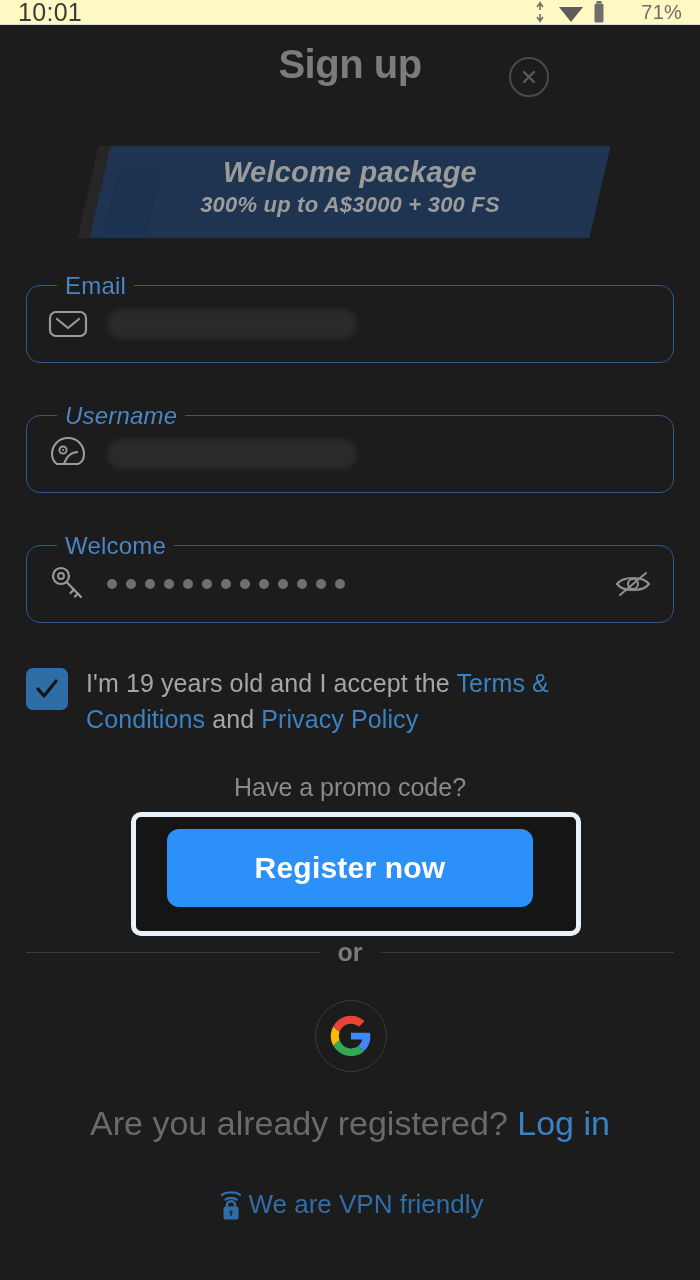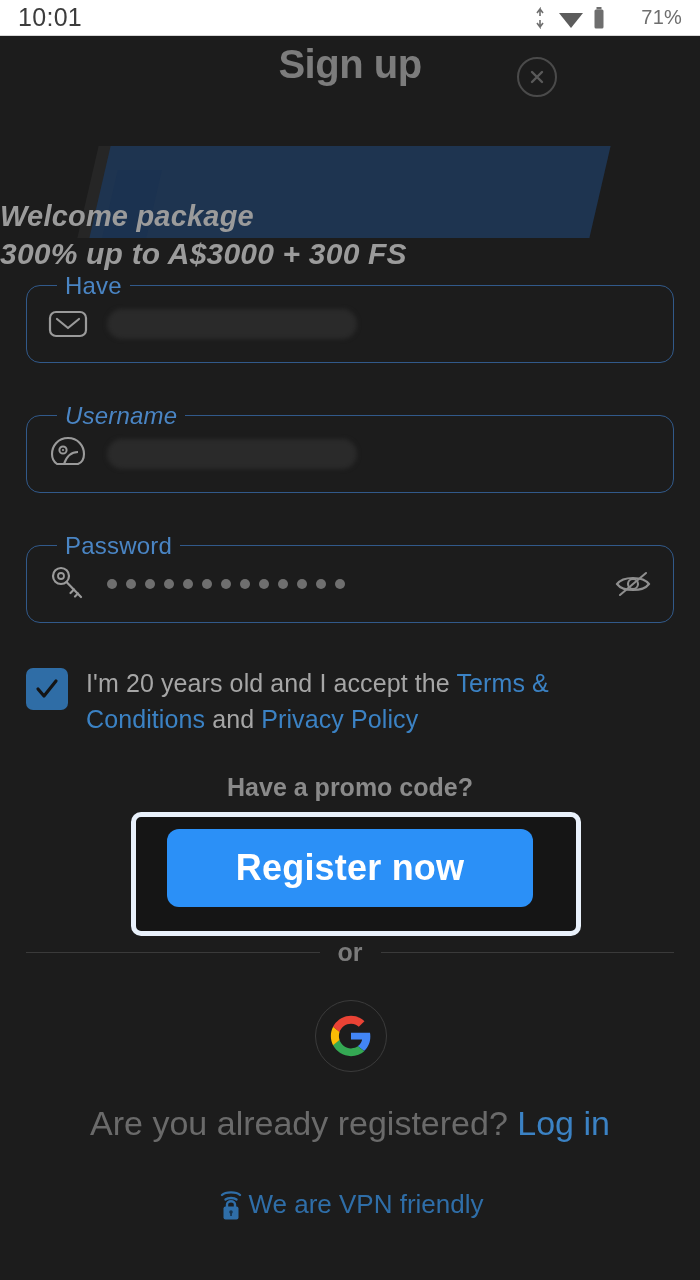--- a/index.html
+++ b/index.html
@@ -19,22 +19,22 @@
     width: 700px;
     height: 1280px;
     background: #1c1c1c;
     overflow: hidden;
   }
 
   
   .statusbar {
     position: absolute;
     left: 0; top: 0;
-    width: 700px; height: 36px;
-    background: #ffffff;
+    width: 700px; height: 25px;
+    background: #fef9c3;
     display: flex;
     align-items: center;
     justify-content: space-between;
     padding: 12px 18px;
     box-sizing: border-box;
     border-bottom: 1px solid #d8d8d8;
   }
   .status-time {
     color: #3c3c3c;
     font-size: 25px;
@@ -50,21 +50,21 @@
     font-size: 20px;
     letter-spacing: 0.2px;
     margin-left: 28px;
   }
   .svg-ico { display: block; }
 
   
   .header {
     position: absolute;
     left: 0; top: 36px;
-    width: 572px; height: 86px; padding-left: 8px;
+    width: 572px; height: 86px;
   }
   .page-title {
     position: absolute;
     left: 0; top: 6px;
     width: 700px;
     text-align: center;
     color: #7c7c7c;
     font-size: 40px;
     font-weight: bold;
     letter-spacing: -0.5px;
@@ -105,29 +105,28 @@
     position: absolute;
     left: 110px; top: 24px;
     width: 44px; height: 68px;
     background: #1b3250;
     transform: skewX(-13deg);
   }
   .banner-text {
     position: absolute;
     left: 0; top: 8px;
     width: 700px;
-    text-align: left;
+    text-align: center;
     font-style: italic;
     font-weight: bold;
     color: #9b9b9b;
     line-height: 1.28;
-    margin-top: 44px;
   }
   .banner-line1 { font-size: 29px; letter-spacing: 0.2px; }
-  .banner-line2 { font-size: 30px; letter-spacing: 0.2px; }
+  .banner-line2 { font-size: 22px; letter-spacing: 0.2px; }
 
   
   .field {
     position: absolute;
     left: 26px;
     width: 648px;
     height: 78px;
     box-sizing: border-box;
     border: 1.6px solid #31598a;
     border-radius: 14px;
@@ -216,21 +215,20 @@
 
   
   .promo-code {
     position: absolute;
     left: 0; top: 773px;
     width: 700px;
     text-align: center;
     color: #8a8a8a;
     font-size: 25px;
     cursor: pointer;
-    font-weight: bold;
   }
 
   
   .focus-ring {
     position: absolute;
     left: 131px; top: 812px;
     width: 450px; height: 124px;
     box-sizing: border-box;
     border: 5px solid #e9f1fb;
     border-radius: 10px;
@@ -239,21 +237,21 @@
   .register-btn {
     position: absolute;
     left: 167px; top: 829px;
     width: 366px; height: 78px;
     background: #2b90f7;
     border-radius: 12px;
     display: flex;
     align-items: center;
     justify-content: center;
     color: #ffffff;
-    font-size: 36px;
+    font-size: 30px;
     font-weight: bold;
     letter-spacing: 0.2px;
     cursor: pointer;
   }
 
   
   .or-row {
     position: absolute;
     left: 26px; top: 938px;
     width: 648px;
@@ -354,21 +352,21 @@
     <div class="banner-stripe-a"></div>
     <div class="banner-shape"></div>
     <div class="banner-stripe-b"></div>
     <div class="banner-text">
       <div class="banner-line1">Welcome package</div>
       <div class="banner-line2">300% up to A$3000 + 300 FS</div>
     </div>
   </div>
 
   <div class="field" id="field-email">
-    <span class="field-label">Have</span>
+    <span class="field-label">Email</span>
     <span class="field-icon">
       <svg class="svg-ico" width="40" height="32" viewBox="0 0 40 32">
         <rect x="2" y="4" width="36" height="24" rx="6" fill="none" stroke="#9a9a9a" stroke-width="2.2"></rect>
         <path d="M9 11 L20 20 L31 11" fill="none" stroke="#9a9a9a" stroke-width="2.2" stroke-linecap="round" stroke-linejoin="round"></path>
       </svg>
     </span>
     <span class="redacted"></span>
   </div>
 
   <div class="field" id="field-username">
@@ -378,21 +376,21 @@
         <path d="M20 3 C10 3 4 11 4 19 C4 23 6 27 9 29 L30 29 C35 27 36 22 36 19 C36 11 30 3 20 3 Z" fill="none" stroke="#9a9a9a" stroke-width="2.1" stroke-linejoin="round"></path>
         <path d="M30 17 C24 17 19 20 16 29" fill="none" stroke="#9a9a9a" stroke-width="2.1"></path>
         <circle cx="15" cy="15" r="3.6" fill="none" stroke="#9a9a9a" stroke-width="2"></circle>
         <circle cx="15" cy="15" r="1.1" fill="#9a9a9a"></circle>
       </svg>
     </span>
     <span class="redacted"></span>
   </div>
 
   <div class="field" id="field-password">
-    <span class="field-label">Password</span>
+    <span class="field-label">Welcome</span>
     <span class="field-icon">
       <svg class="svg-ico" width="40" height="40" viewBox="0 0 40 40">
         <circle cx="13" cy="12" r="8" fill="none" stroke="#9a9a9a" stroke-width="2.2"></circle>
         <circle cx="13" cy="12" r="3" fill="none" stroke="#9a9a9a" stroke-width="1.8"></circle>
         <path d="M18.5 18 L33 33" fill="none" stroke="#9a9a9a" stroke-width="2.2" stroke-linecap="round"></path>
         <path d="M26 25.5 L22.5 29" fill="none" stroke="#9a9a9a" stroke-width="2.2" stroke-linecap="round"></path>
         <path d="M30 29.5 L27 32.5" fill="none" stroke="#9a9a9a" stroke-width="2.2" stroke-linecap="round"></path>
       </svg>
     </span>
     <span class="pw-dots" id="pw-dots">
@@ -418,21 +416,21 @@
       </svg>
     </span>
   </div>
 
   <div class="terms">
     <span class="checkbox">
       <svg class="svg-ico" width="26" height="26" viewBox="0 0 26 26">
         <path d="M4 13 L10 20 L22 5" fill="none" stroke="#141414" stroke-width="3.2" stroke-linecap="round" stroke-linejoin="round"></path>
       </svg>
     </span>
-    <span class="terms-text"><span>I'm 20 years old and I accept the </span><span class="link">Terms &amp; Conditions</span><span> and </span><span class="link">Privacy Policy</span></span>
+    <span class="terms-text"><span>I'm 19 years old and I accept the </span><span class="link">Terms &amp; Conditions</span><span> and </span><span class="link">Privacy Policy</span></span>
   </div>
 
   <div class="promo-code">Have a promo code?</div>
 
   <div class="focus-ring"></div>
   <div class="register-btn">Register now</div>
 
   <div class="or-row">
     <span class="or-line"></span>
     <span class="or-text">or</span>

